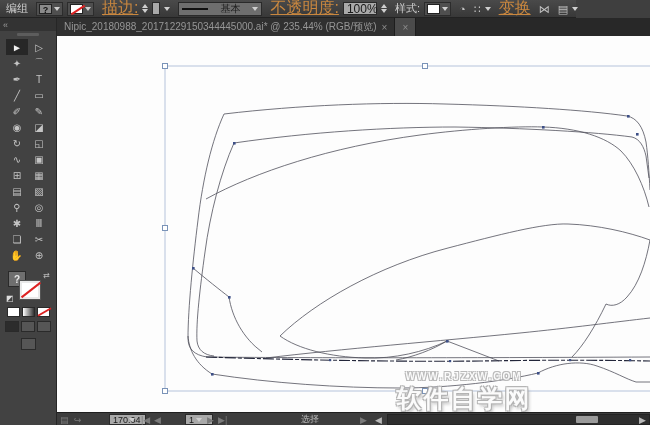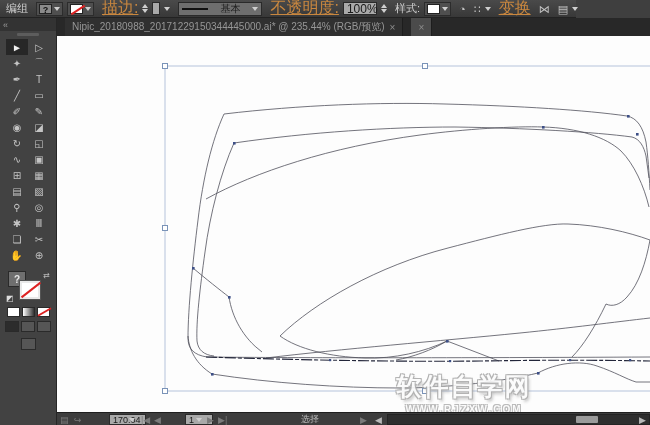--- a/index.html
+++ b/index.html
@@ -47,21 +47,21 @@
   .mini-btn.color{background:#fff;}
   .mini-btn.grad{background:linear-gradient(90deg,#fff,#333);}
   .mini-btn.none{background:#fff;}
   .mini-btn.none:after{content:"";position:absolute;left:-1px;top:3px;width:15px;height:2px;background:#d22;transform:rotate(-30deg);}
   .mode-btn{width:14px;height:11px;border:1px solid #2a2a2a;background:#565656;}
   .mode-btn.sel{background:#2c2c2c;}
   #screen-mode{width:15px;height:12px;border:1px solid #2a2a2a;background:#565656;margin:6px auto 0;}
 
   
   #tab-bar{position:absolute;left:57px;top:18px;width:593px;height:18px;background:#282828;display:flex;align-items:stretch;}
-  .doc-tab{display:flex;align-items:center;gap:5px;padding:0 7px;font-size:10px;border-right:1px solid #1d1d1d;cursor:pointer;margin-left:8px;}
+  .doc-tab{display:flex;align-items:center;gap:5px;padding:0 7px;font-size:10px;border-right:1px solid #1d1d1d;cursor:pointer;}
   .doc-tab.inactive{background:#303030;color:#969696;}
   .doc-tab.active{background:#4b4b4b;color:#d8d8d8;}
   .tab-close{color:#8d8d8d;font-size:10px;}
 
   
   #canvas{position:absolute;left:57px;top:36px;width:593px;height:376px;background:#fdfdfd;overflow:hidden;}
   #watermark{position:absolute;left:322px;top:334px;width:170px;text-align:center;opacity:.9;pointer-events:none;}
   #wm1{font-size:25px;font-weight:bold;color:#fbfbfb;letter-spacing:2px;
        text-shadow:-1px -1px 0 #ababab,1px -1px 0 #ababab,-1px 1px 0 #ababab,1px 1px 0 #ababab,2px 3px 3px rgba(140,140,140,.55);}
   #wm2{font-size:10px;font-weight:bold;color:#fbfbfb;letter-spacing:2px;margin-top:1px;
@@ -241,22 +241,22 @@
 
       <g fill="#ffffff" stroke="#7a93b8" stroke-width="1">
         <rect x="162.5" y="63.5" width="5" height="5"></rect>
         <rect x="422.5" y="63.5" width="5" height="5"></rect>
         <rect x="162.5" y="225.5" width="5" height="5"></rect>
         <rect x="162.5" y="388.5" width="5" height="5"></rect>
         <rect x="422.5" y="388.5" width="5" height="5"></rect>
       </g>
     </svg>
     <div id="watermark">
+      <div id="wm2">WWW.RJZXW.COM</div>
       <div id="wm1">软件自学网</div>
-      <div id="wm2">WWW.RJZXW.COM</div>
     </div>
   </div>
 
   <div id="status-bar">
     <span class="sb dim" style="left:3px">▤</span>
     <span class="sb dim" style="left:17px">↪</span>
     <span class="sb" style="left:32px">
         <span class="field" style="width:37px">170.04</span>
       </span>
     <span class="sb" style="left:72px">

